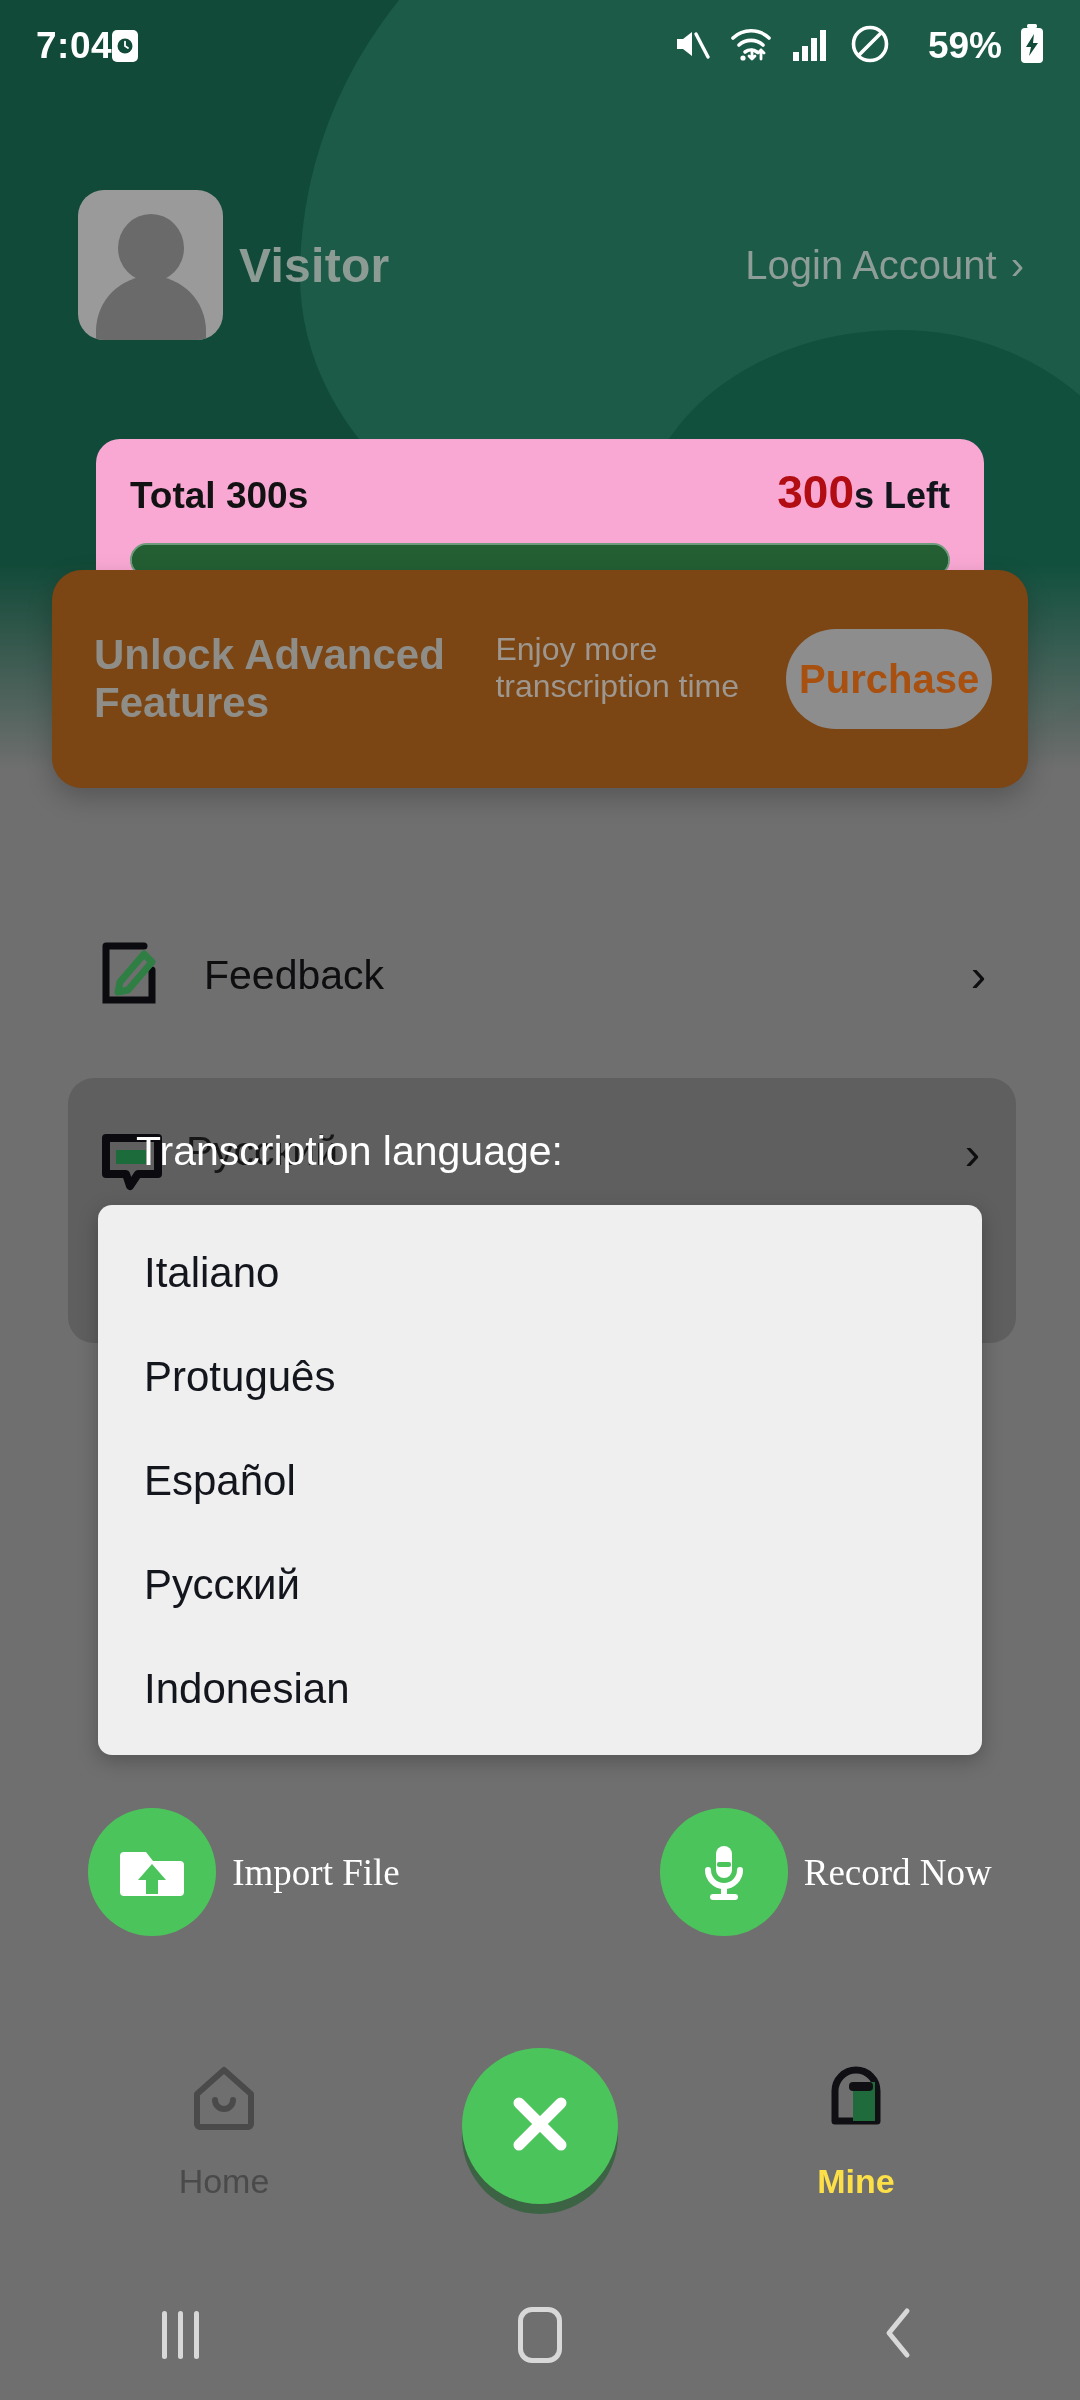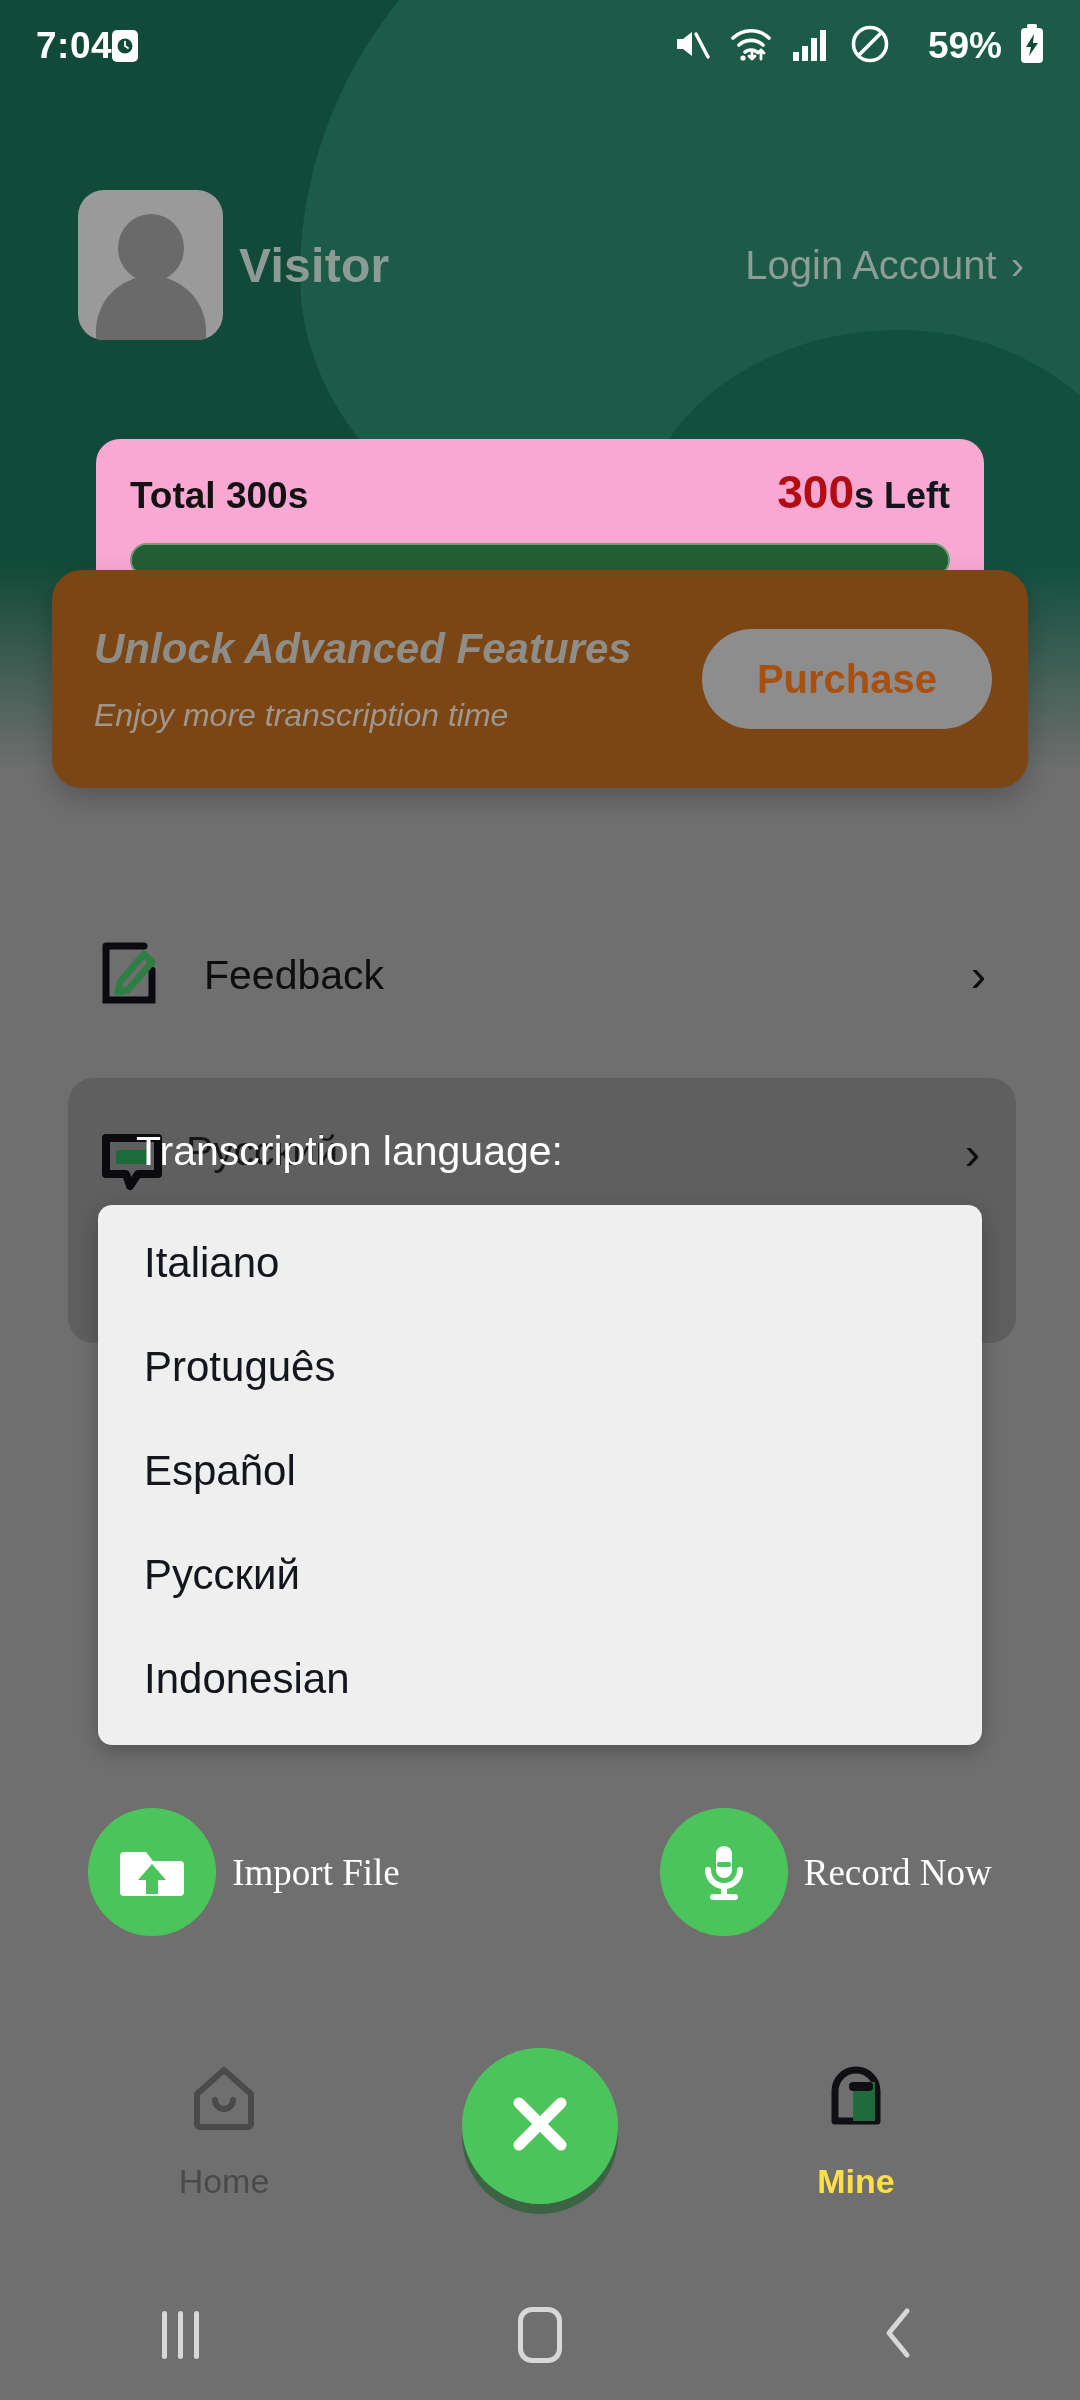--- a/index.html
+++ b/index.html
@@ -107,21 +107,21 @@
   .progress-fill { height:100%; border-radius:15px; background:#235f33; }
 
   
   .banner {
     position:absolute; left:52px; top:570px; width:976px; height:218px;
     background:#7c4514; border-radius:30px;
     z-index:11;
     display:flex; align-items:center; padding:0 36px 0 42px;
     box-shadow:0 10px 26px rgba(0,0,0,0.22);
   }
-  .banner-texts { display:flex; flex-direction:column; gap:24px;font-style:italic; }
+  .banner-texts { display:flex; gap:24px; }
   .banner-title { font-size:42px; font-weight:bold; color:#8f8d88; }
   .banner-sub { font-size:32px; color:#9d978f; }
   .purchase-btn {
     margin-left:auto;
     width:290px; height:100px; border-radius:50px;
     background:#8d8d8d; border:none;
     display:flex; align-items:center; justify-content:center;
     font-family:"Liberation Sans", sans-serif;
     font-size:40px; font-weight:bold; color:#a8500f;
     cursor:pointer;
@@ -154,21 +154,21 @@
     font-size:41px; color:#ffffff; z-index:3; white-space:nowrap;
   }
   .lang-chev { position:absolute; right:36px; top:48px; font-size:46px; color:#0e0e11; }
 
   
   .dropdown {
     position:absolute; left:98px; top:1205px; width:884px;
     background:#efeff0; border-radius:14px;
     z-index:30;
     box-shadow:0 6px 20px rgba(0,0,0,0.25);
-    padding:6px 0 14px 0;
+    padding:16px 0 14px 0;
     overflow:hidden;
   }
   .dd-item {
     height:104px; display:flex; align-items:center;
     padding:0 46px; font-size:42px; color:#14161d;
     cursor:pointer;
   }
 
   
   .actions {

